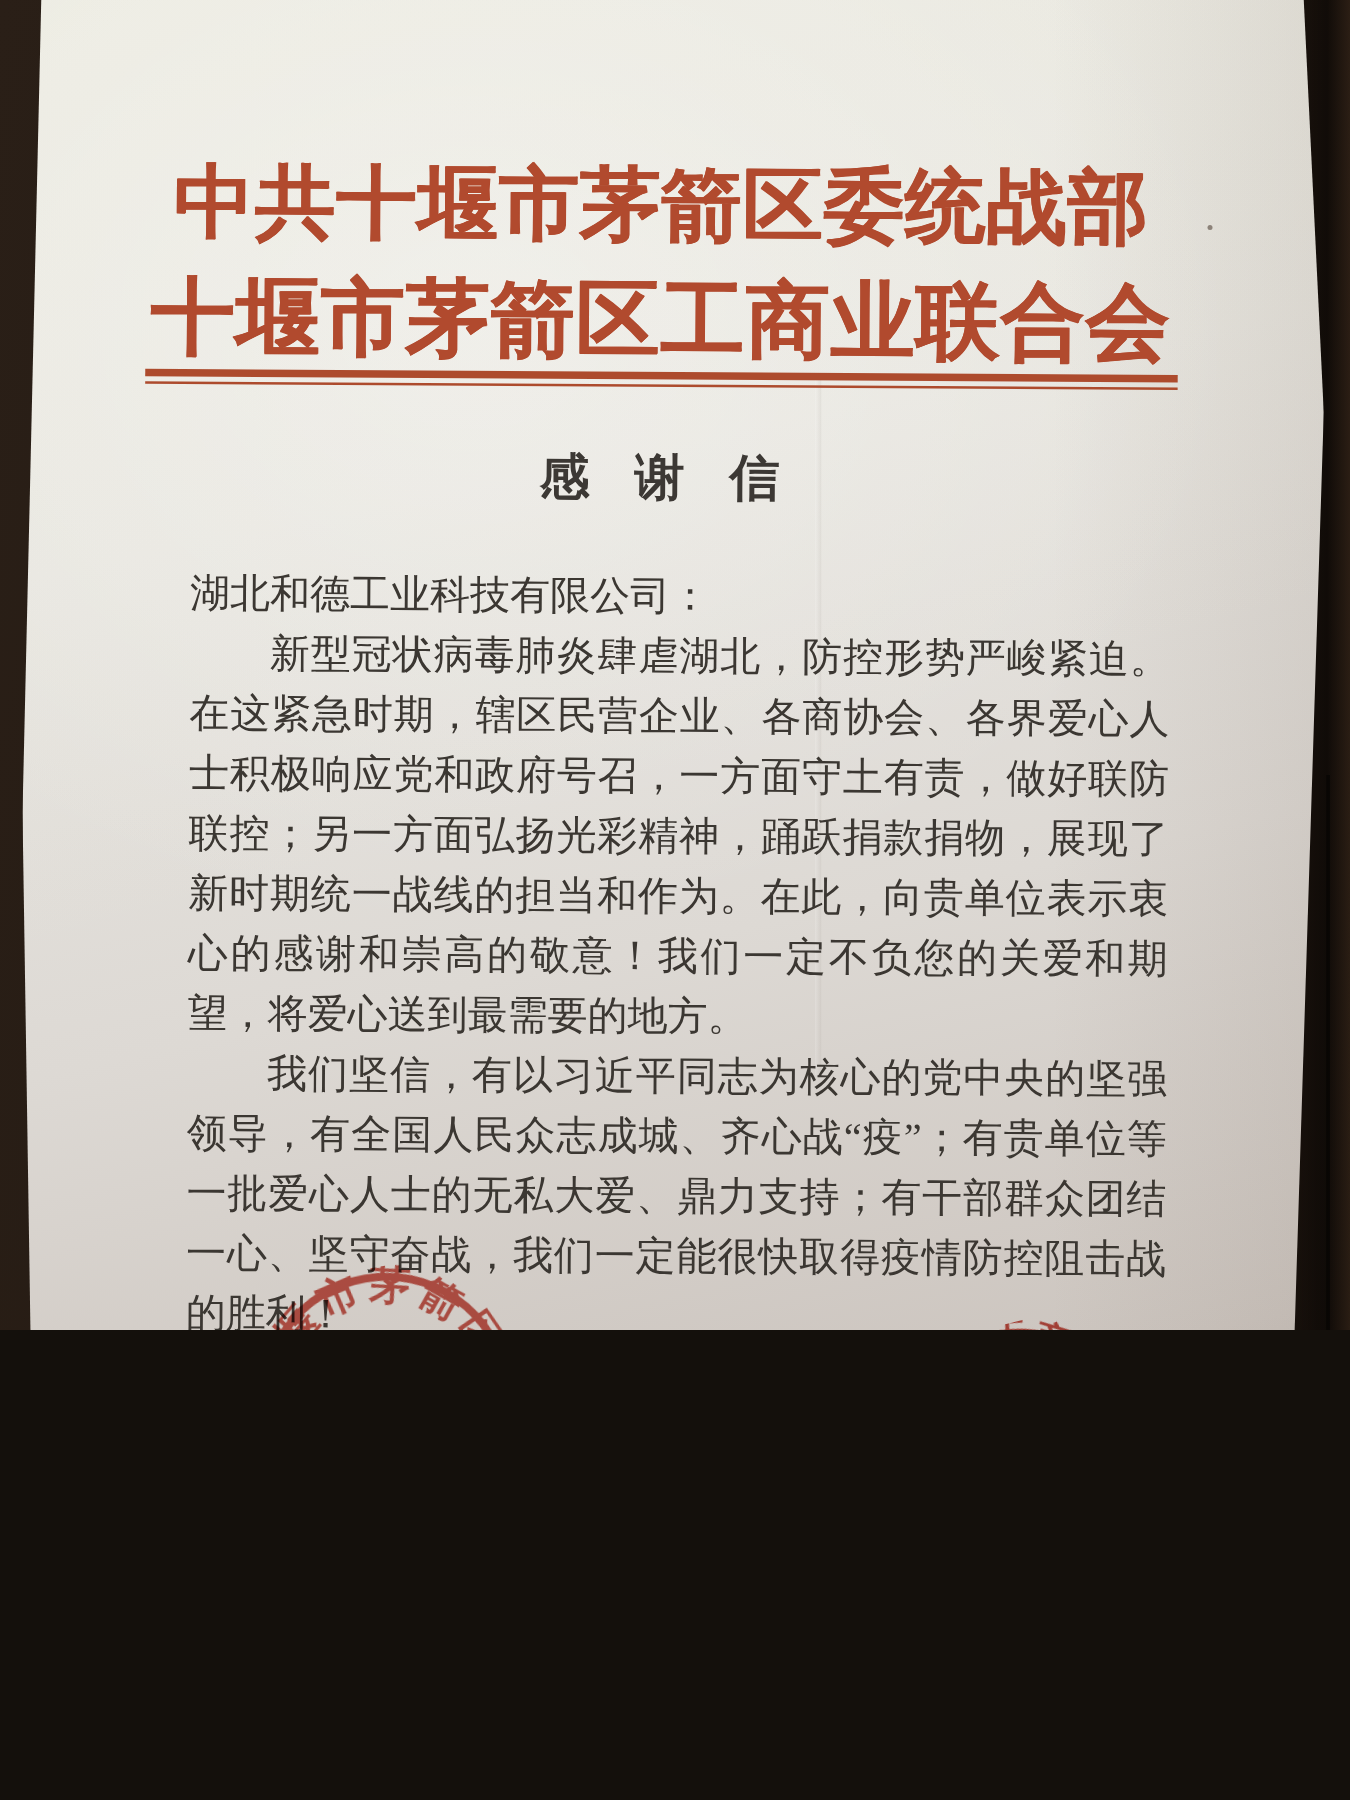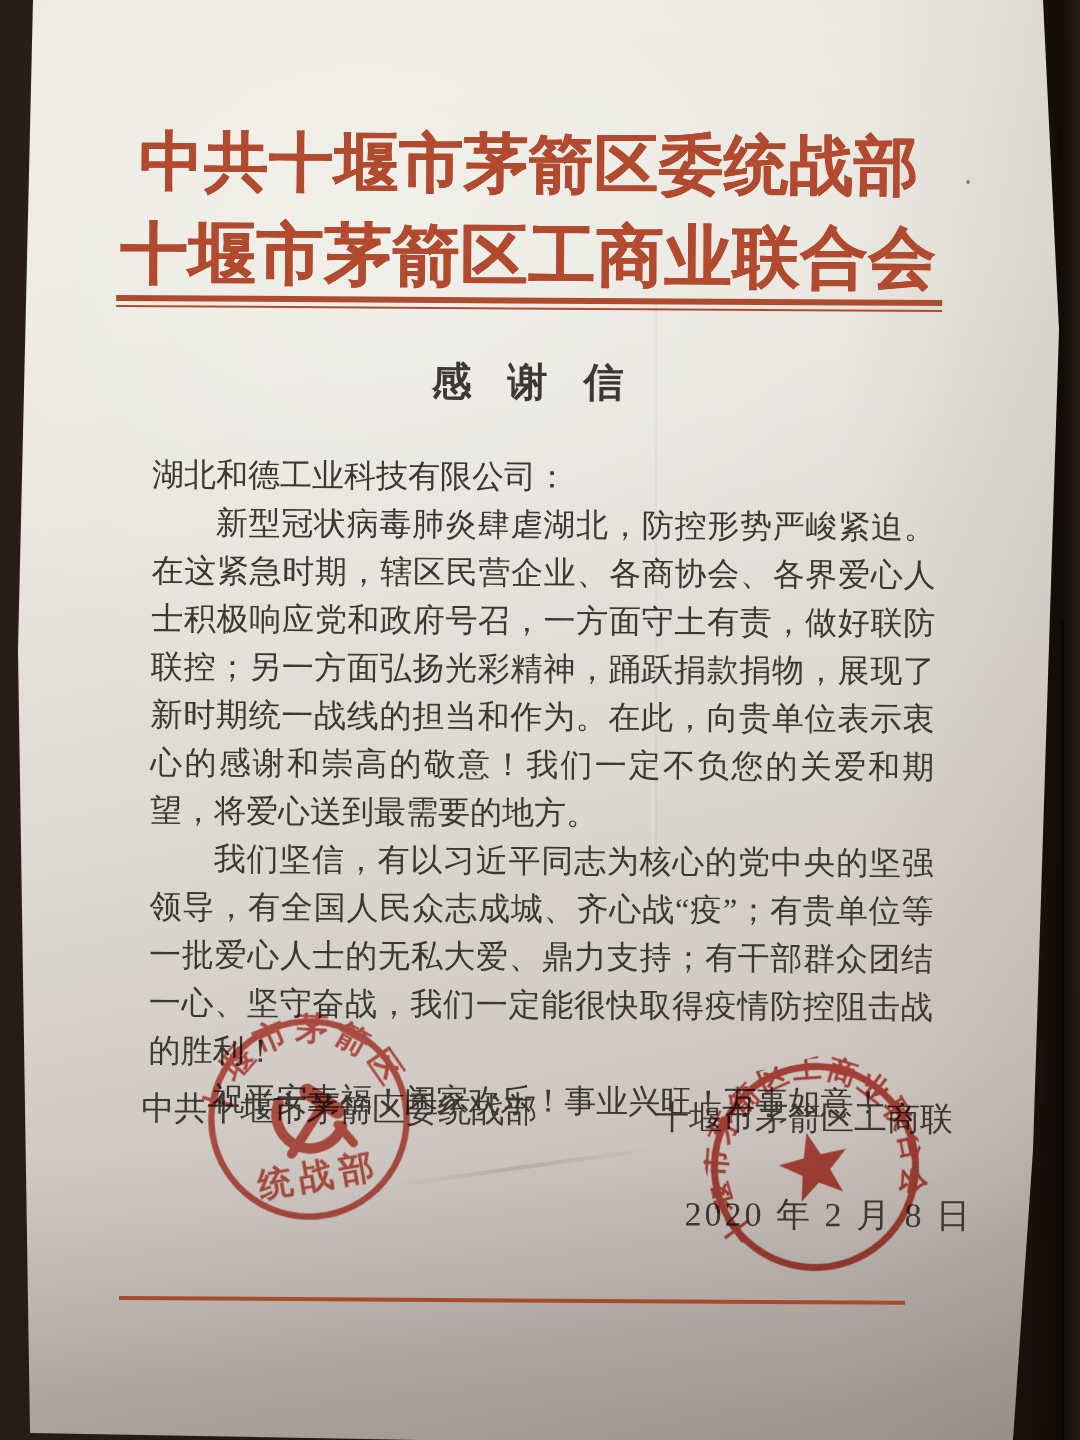--- a/index.html
+++ b/index.html
@@ -1,17 +1,17 @@
 <!DOCTYPE html>
 <html><head>
 <meta charset="utf-8">
 <style>
   html,body{margin:0;padding:0;background:#14100c;}
   .photo{
-    position:relative;width:1080px;height:1440px;overflow:hidden;
+    position:relative;width:1080px;height:1064px;overflow:hidden;
     background:linear-gradient(100deg,#2a1f17 0%,#241a12 40%,#1d140e 70%,#17100b 100%);
     font-family:"Liberation Serif","DejaVu Serif",serif;
   }
   .bg-edge{
     position:absolute;right:0;top:0;width:46px;height:100%;
     background:linear-gradient(90deg,rgba(0,0,0,0) 0%,rgba(0,0,0,.35) 60%,rgba(60,42,28,.5) 100%);
   }
   .bg-seam{position:absolute;right:16px;top:620px;width:3px;height:820px;background:rgba(0,0,0,.45);}
   .paper{
     position:absolute;left:0;top:0;width:1080px;height:1440px;

